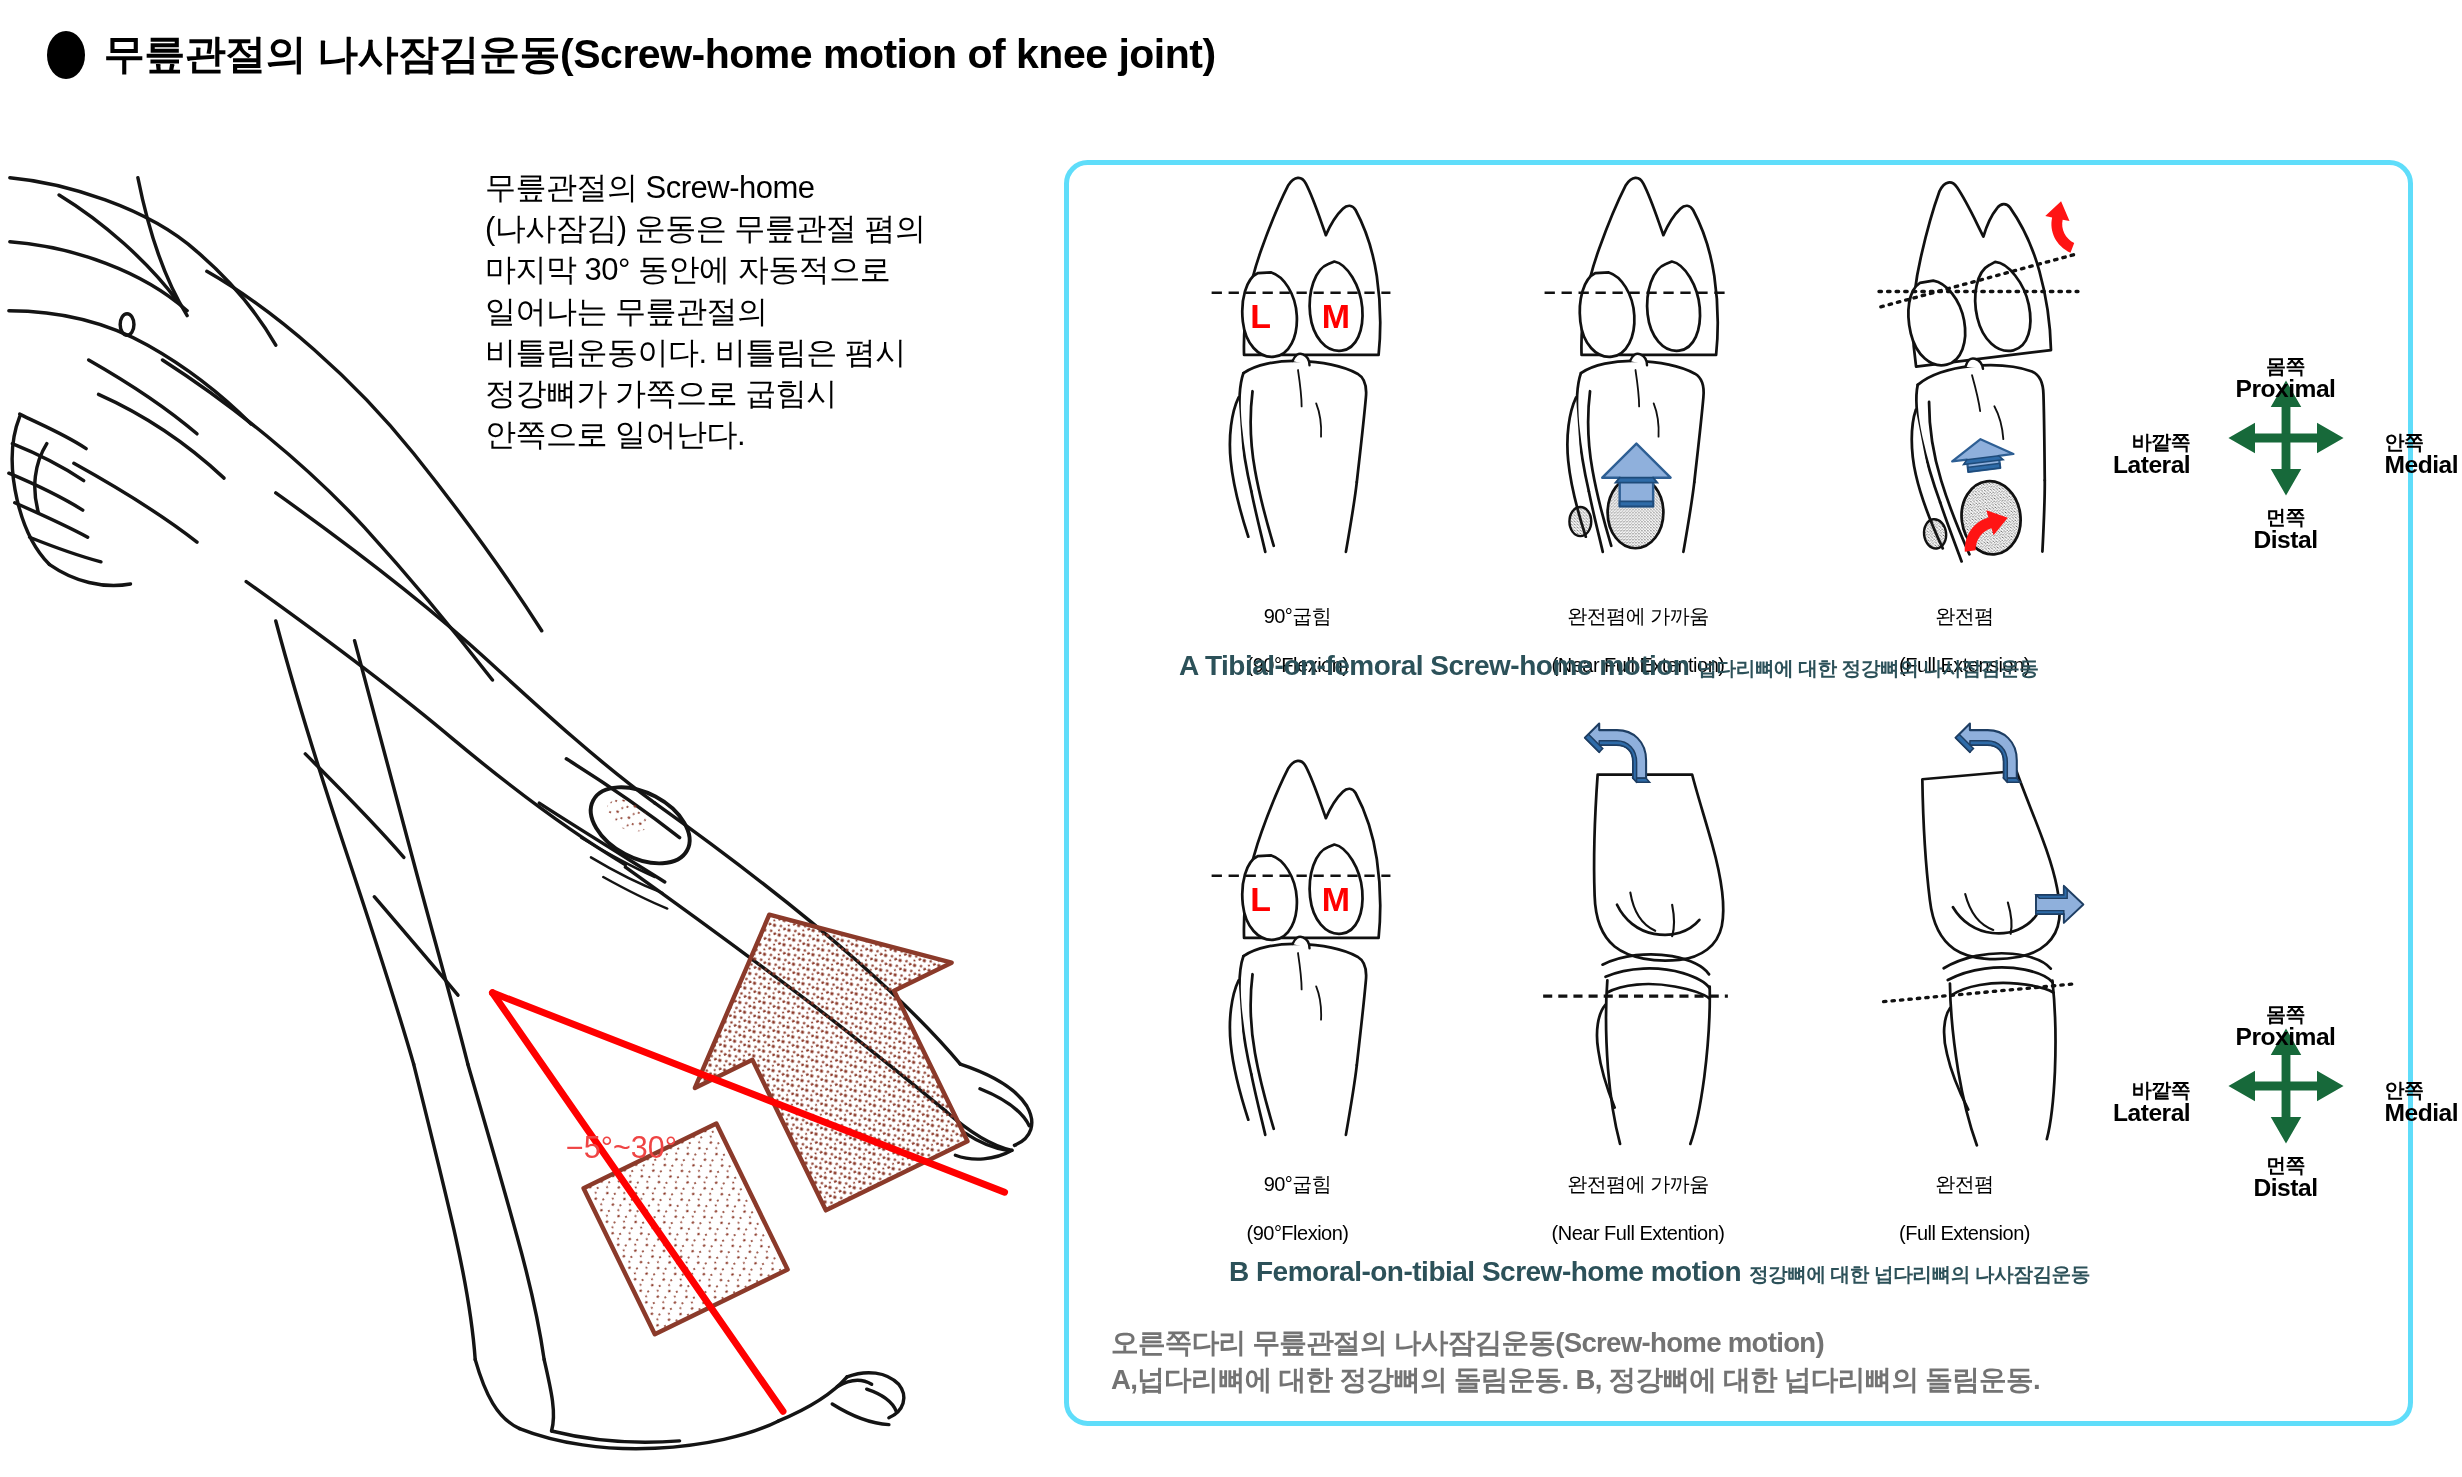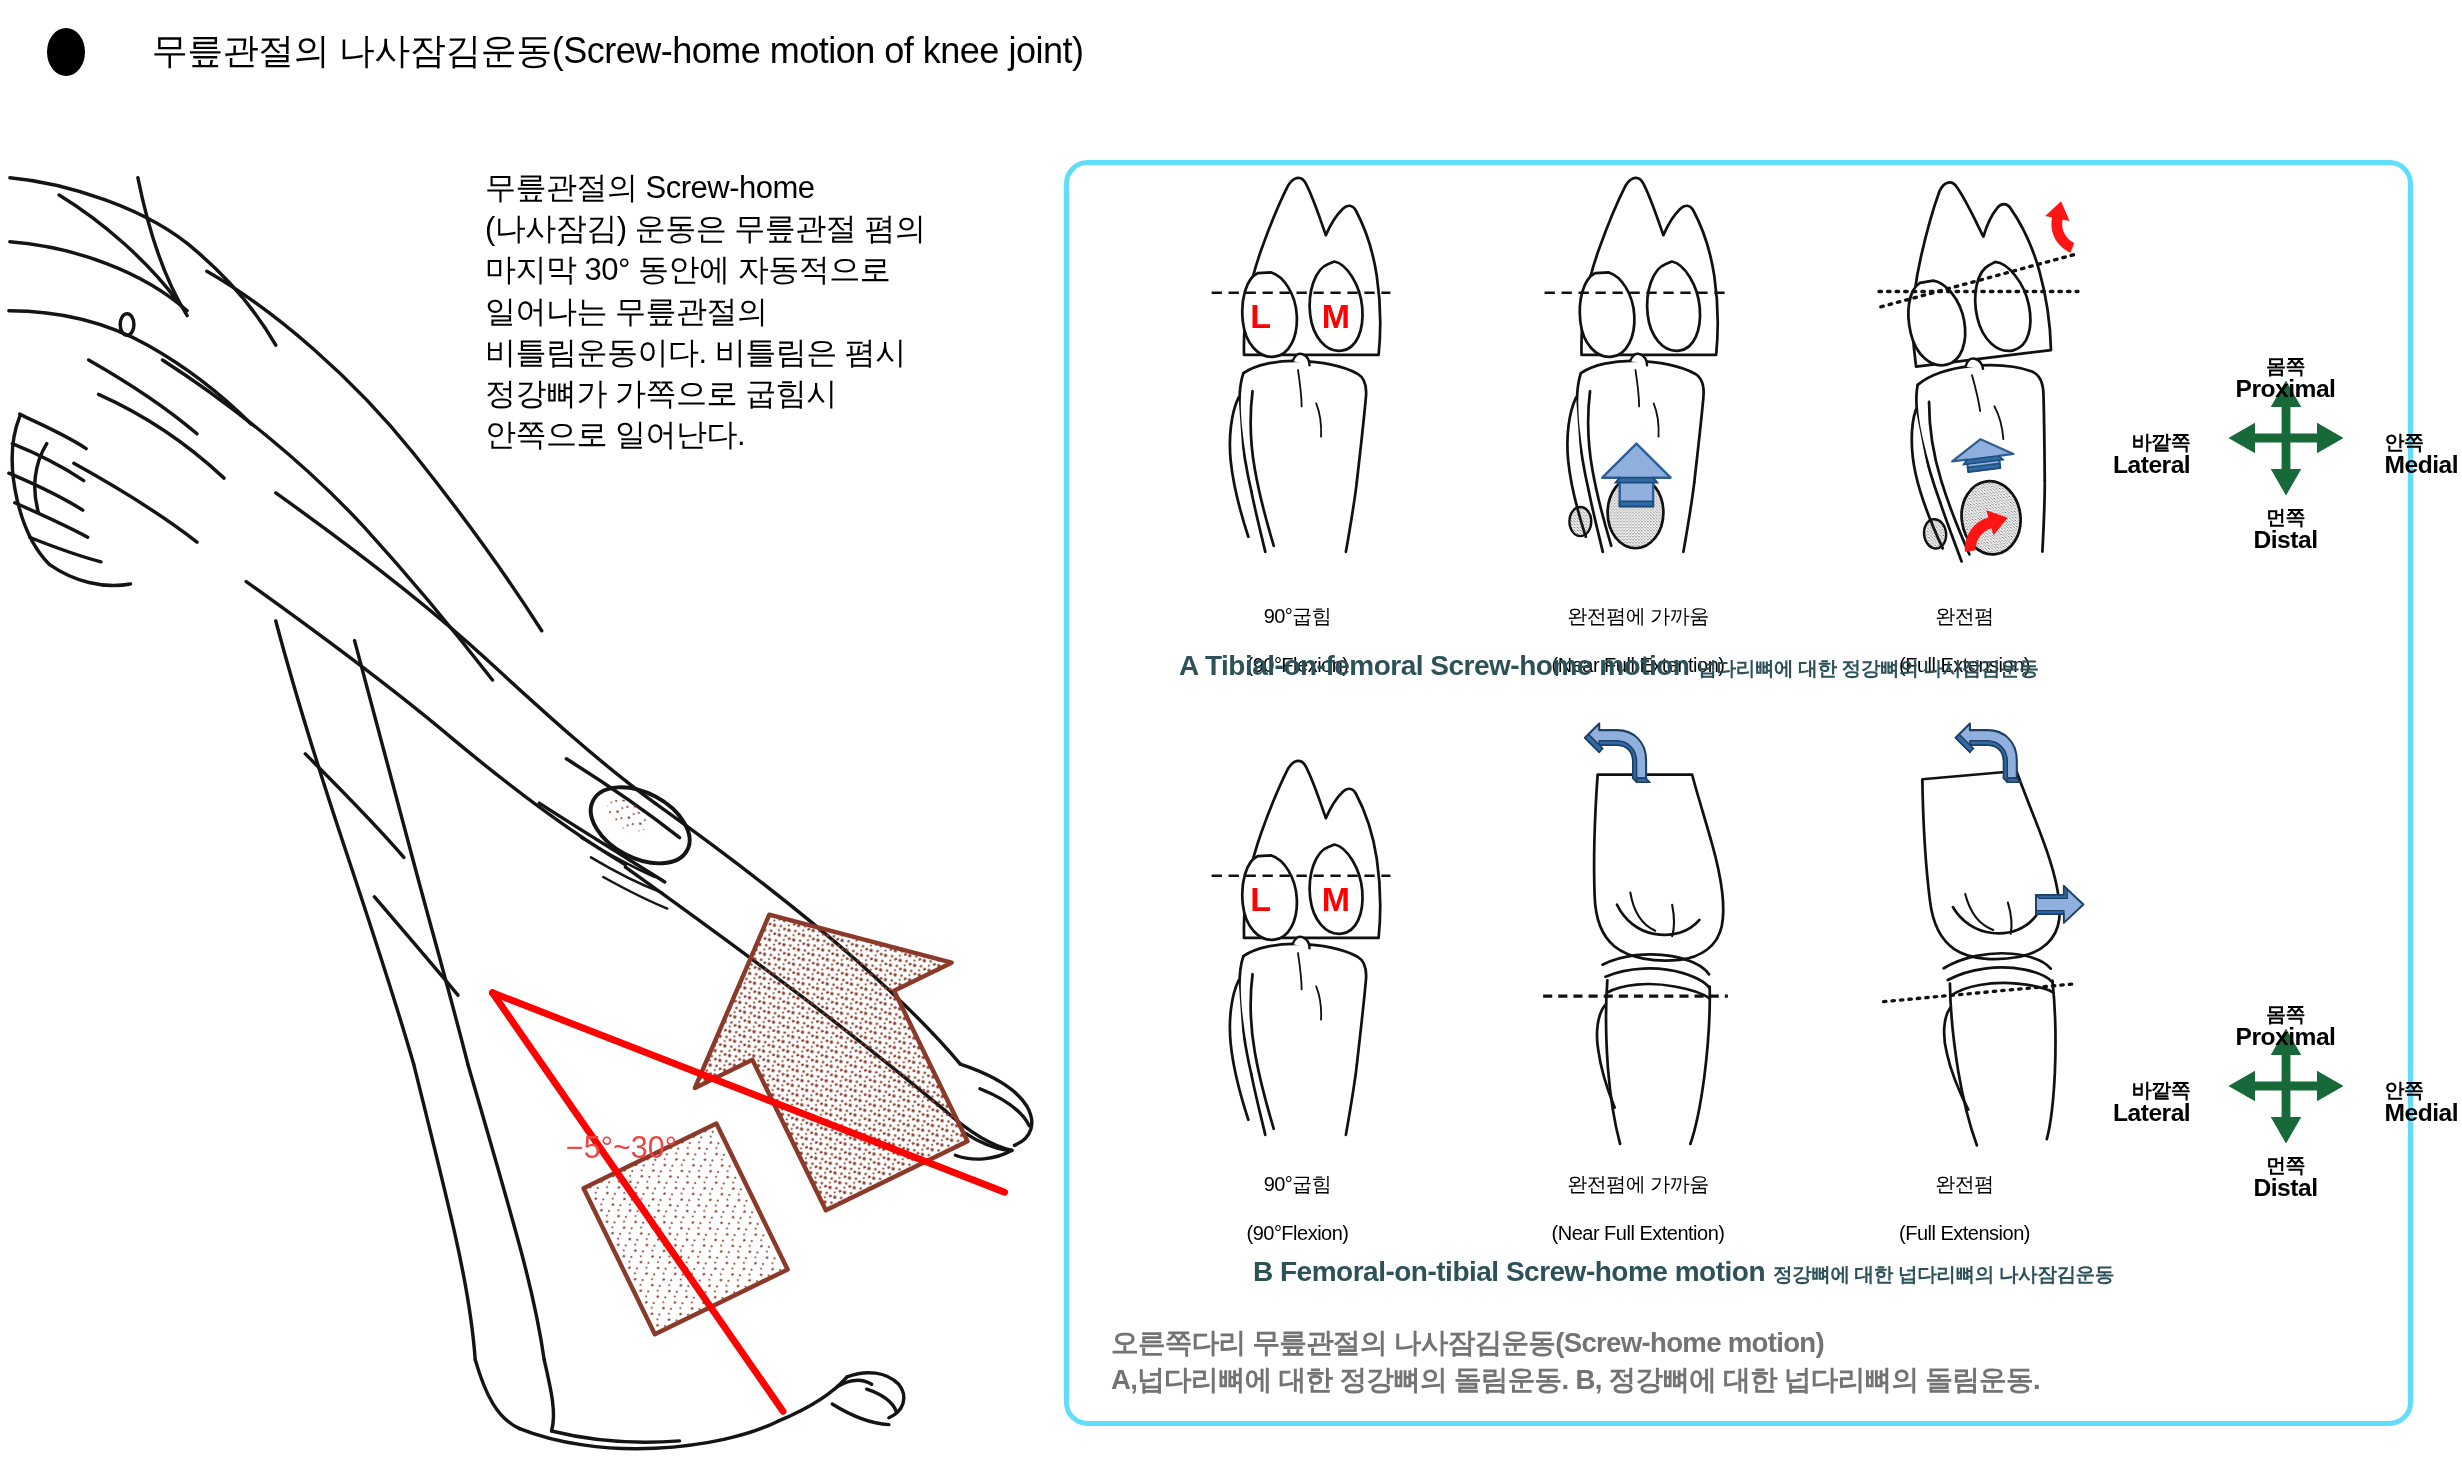--- a/index.html
+++ b/index.html
@@ -3,21 +3,21 @@
 <meta charset="utf-8">
 <style>
   html,body{margin:0;padding:0;background:#fff;}
   body{width:2462px;height:1477px;position:relative;overflow:hidden;
        font-family:"Liberation Sans","DejaVu Sans",sans-serif;color:#000;}
   .abs{position:absolute;}
 
   
   #title-row{left:47px;top:27px;display:flex;align-items:center;gap:18.7px;}
   #title-bullet{width:38px;height:48px;border-radius:50%;background:#000;}
-  #title-text{font-size:36px;font-weight:400;letter-spacing:-0.5px;white-space:nowrap;margin-left:48px;}
+  #title-text{font-size:41px;font-weight:700;letter-spacing:-0.5px;white-space:nowrap;}
 
   
   #desc{left:485px;top:167px;width:581px;font-size:31px;line-height:1.33;
         letter-spacing:-0.5px;white-space:pre-line;}
 
   
   #leg-panel{left:0px;top:148px;width:1044px;height:1330px;}
   #angle-label{font-size:30.5px;color:#ef4444;font-weight:400;letter-spacing:0px;
                left:566px;top:982px;}
 
@@ -395,21 +395,21 @@
 </div>
 <div class="cap" style="left:1458px;top:1147px;width:360px;">
   <div>완전폄에 가까움</div>
   <div>(Near Full Extention)</div>
 </div>
 <div class="cap" style="left:1812px;top:1147px;width:305px;">
   <div>완전폄</div>
   <div>(Full Extension)</div>
 </div>
 
-<div class="panel-caption" style="left:1229px;top:1256px;margin-left:24px;">
+<div class="panel-caption" style="left:1229px;top:1256px;">
   <span class="en">B Femoral-on-tibial Screw-home motion</span><span class="ko">정강뼈에 대한 넙다리뼈의 나사잠김운동</span>
 </div>
 
 <div class="compass" style="left:2113px;top:973px;">
   <div class="cross">
     <svg width="123" height="123" viewBox="0 0 250 250">
       <g fill="#17693A">
         <polygon points="125,8 156,62 134,62 134,188 156,188 125,242 94,188 116,188 116,62 94,62"></polygon>
         <polygon points="8,125 62,94 62,116 188,116 188,94 242,125 188,156 188,134 62,134 62,156"></polygon>
       </g>

